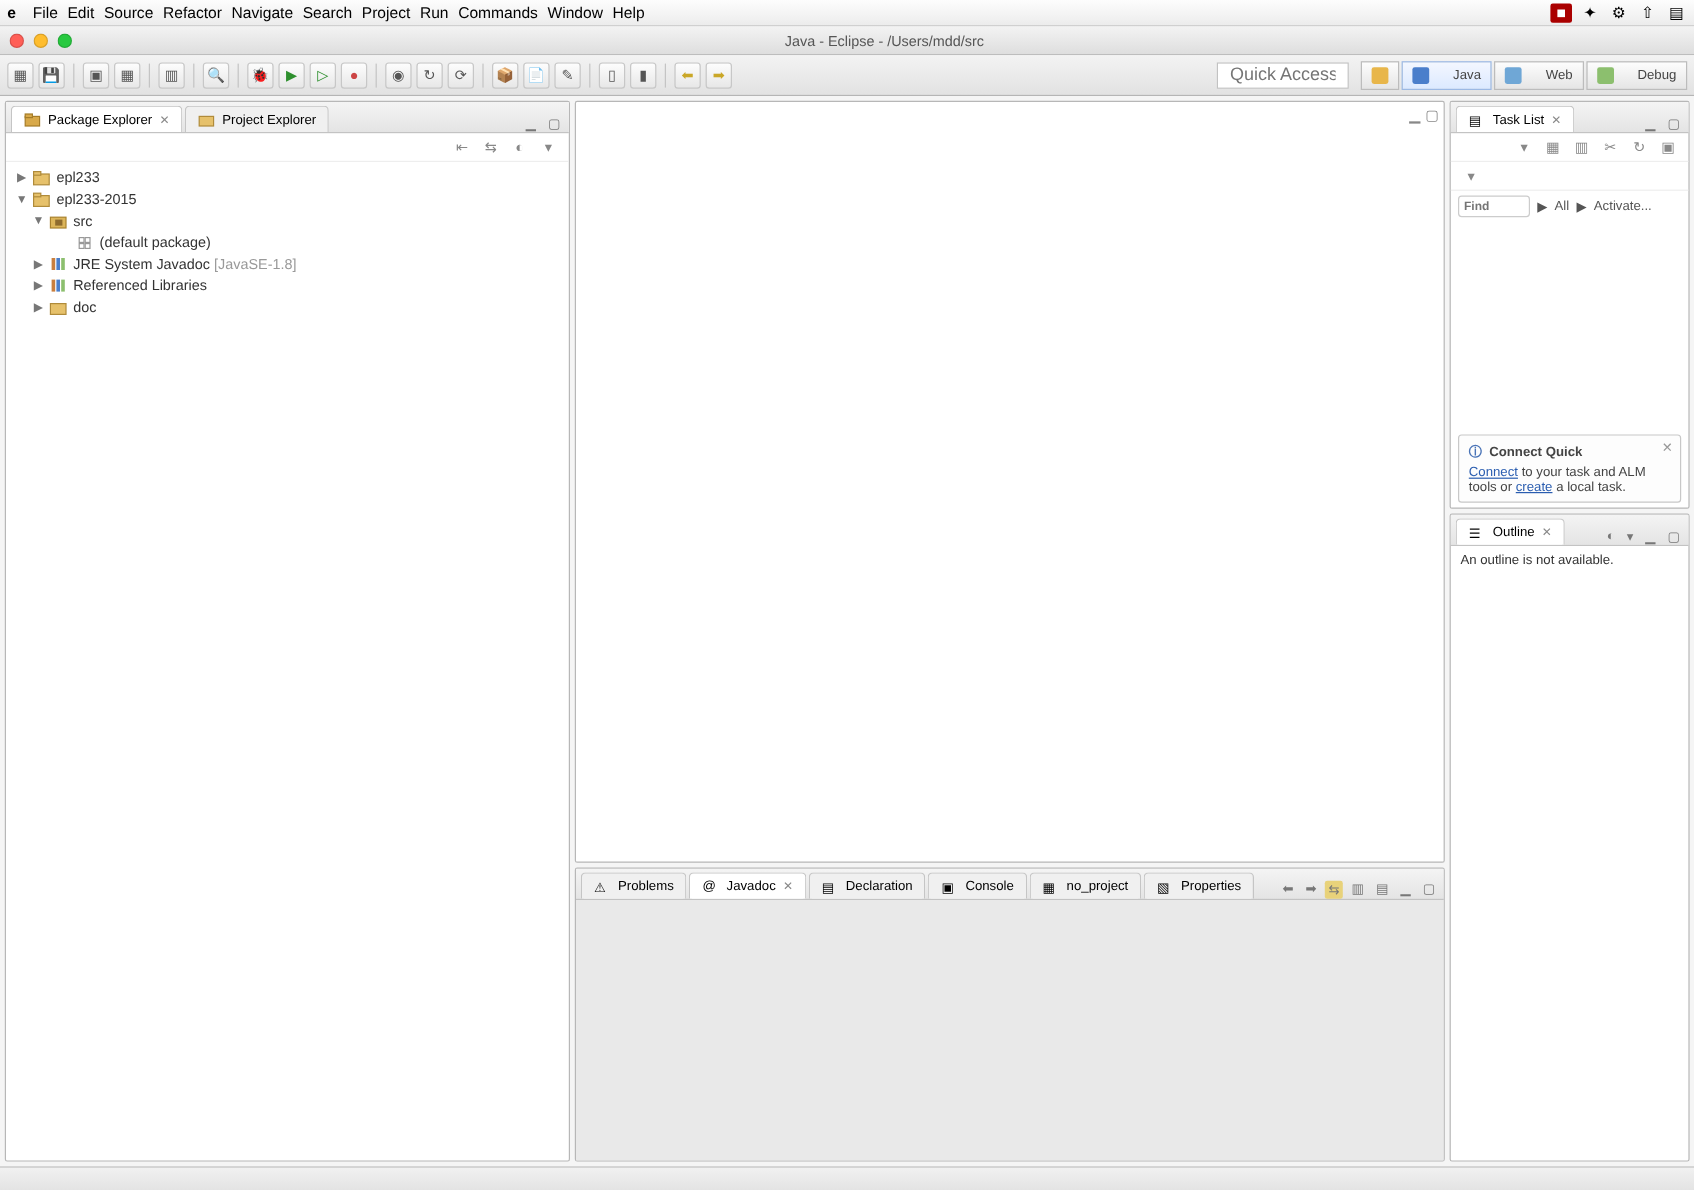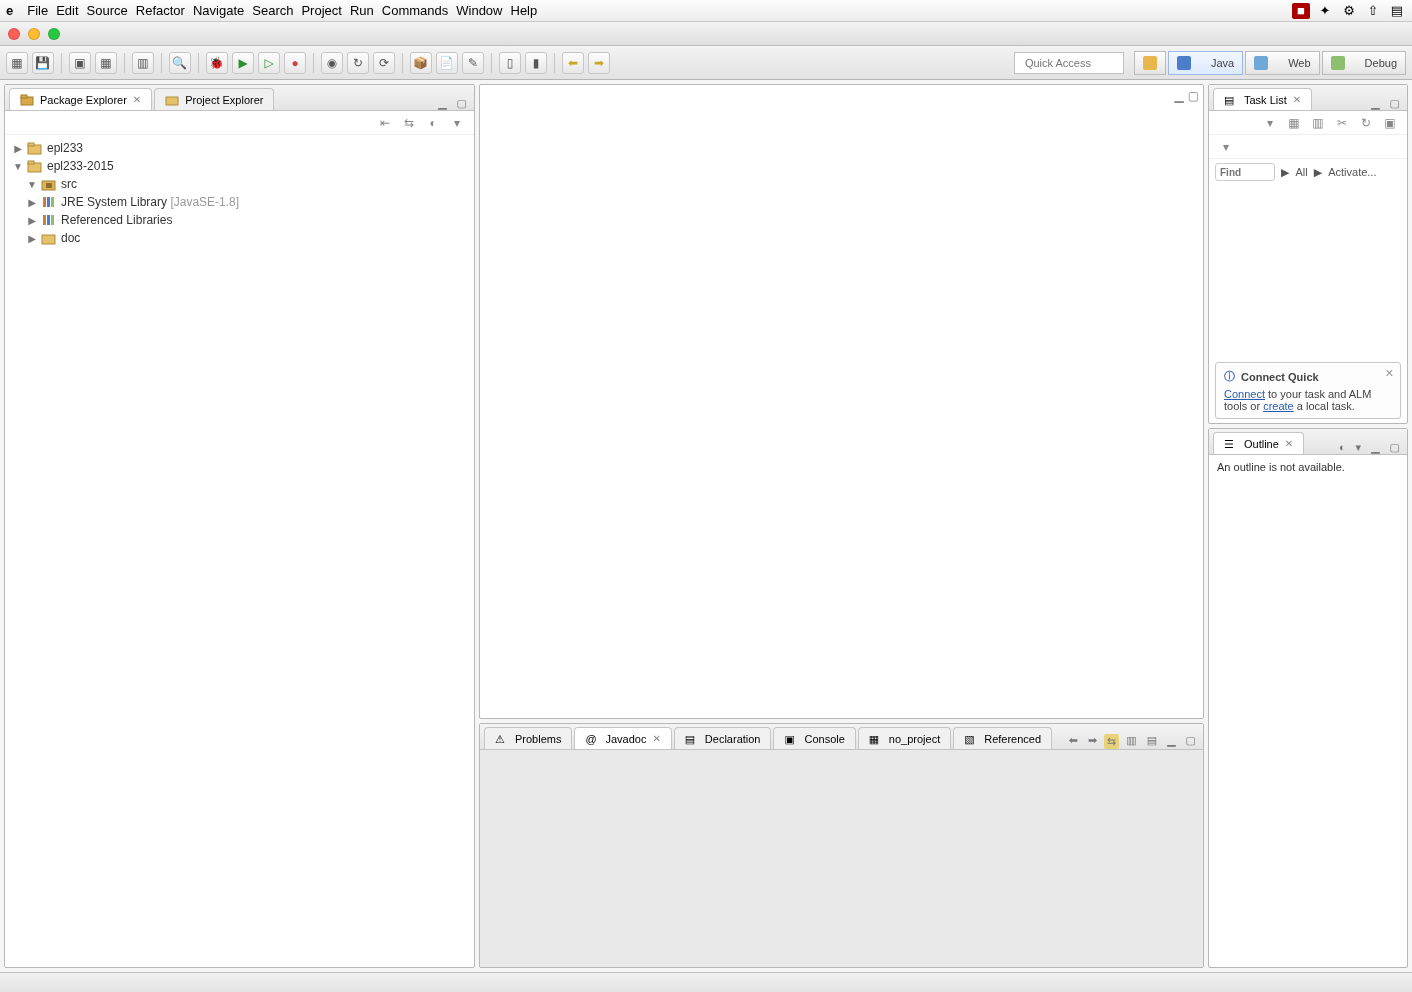--- a/index.html
+++ b/index.html
@@ -17,21 +17,21 @@
 .traffic { display:flex; gap:8px; margin-right:10px;}
 .dot { width:12px; height:12px; border-radius:50%; border:1px solid rgba(0,0,0,.15);}
 .dot.red{background:#ff5f57;} .dot.yel{background:#ffbd2e;} .dot.grn{background:#28c940;}
 .win-title .title { flex:1; text-align:center; }
 
 
 .toolbar { height: 34px; background: linear-gradient(#f3f3f3,#e2e2e2); border-bottom:1px solid #b5b5b5; display:flex; align-items:center; padding:0 6px; gap:4px;}
 .tb-btn { width:22px; height:22px; border:1px solid #c7c7c7; border-radius:3px; background:linear-gradient(#fdfdfd,#e7e7e7); display:flex; align-items:center; justify-content:center; font-size:12px; color:#555; }
 .tb-sep { width:1px; height:20px; background:#c4c4c4; margin:0 3px;}
 .toolbar .spacer { flex:1; }
-.quick { width: 110px; height:22px; border:1px solid #c2c2c2; border-radius:0; background:#fff; font-size:11px; color:#a0a0a0; padding:0 10px; }
+.quick { width: 110px; height:22px; border:1px solid #c2c2c2; border-radius:0; background:#fff; font-size:15px; color:#a0a0a0; padding:0 10px; }
 .persp { display:flex; align-items:center; gap:2px; margin-left:6px;}
 .persp .pbtn { height:24px; padding:0 8px; border:1px solid #bcbcbc; background:linear-gradient(#fdfdfd,#e5e5e5); display:flex; align-items:center; gap:20px; font-size:11px; color:#444;}
 .persp .pbtn.active { background:linear-gradient(#f3f7ff,#dce9ff); border-color:#9cb9e4;}
 .persp .pico { width:14px; height:14px; border-radius:2px; }
 
 
 .workbench { display:flex; height: calc(992px - 22px - 24px - 34px - 20px); }
 .left { width: 471px; border:1px solid #b7b7b7; margin:4px; background:#fff; display:flex; flex-direction:column; border-radius:2px;}
 .center { flex:1; display:flex; flex-direction:column; margin:4px 4px 4px 0; gap:4px;}
 .right { width: 200px; display:flex; flex-direction:column; margin:4px 4px 4px 0; gap:4px;}
@@ -102,20 +102,21 @@
     <span class="ric">▤</span>
   </div>
 </div>
 
 <div class="win-title">
   <div class="traffic">
     <div class="dot red"></div>
     <div class="dot yel"></div>
     <div class="dot grn"></div>
   </div>
+  <div class="title">Java - Eclipse - /Users/mdd/src</div>
 </div>
 
 <div class="toolbar">
   <div class="tb-btn">▦</div>
   <div class="tb-btn">💾</div>
   <div class="tb-sep"></div>
   <div class="tb-btn">▣</div>
   <div class="tb-btn">▦</div>
   <div class="tb-sep"></div>
   <div class="tb-btn">▥</div>
@@ -218,30 +219,42 @@
       <div class="node depth1">
         <span class="tw">▼</span>
         <span class="icon-folder">
             <svg width="16" height="14">
               <rect x="1" y="4" width="13" height="9" fill="#dcb55a" stroke="#a9822e"></rect>
               <rect x="5" y="6" width="6" height="5" fill="#8e6b2e"></rect>
             </svg>
           </span>
         <span class="lbl">src</span>
       </div>
+      <div class="node depth2">
+        <span class="tw"></span>
+        <span class="icon-folder">
+            <svg width="16" height="14">
+              <rect x="3" y="3" width="4" height="4" fill="#fff" stroke="#999"></rect>
+              <rect x="8" y="3" width="4" height="4" fill="#fff" stroke="#999"></rect>
+              <rect x="3" y="8" width="4" height="4" fill="#fff" stroke="#999"></rect>
+              <rect x="8" y="8" width="4" height="4" fill="#fff" stroke="#999"></rect>
+            </svg>
+          </span>
+        <span class="lbl">(default package)</span>
+      </div>
       <div class="node depth1">
         <span class="tw">▶</span>
         <span class="icon-folder">
             <svg width="16" height="14">
               <rect x="2" y="2" width="3" height="10" fill="#c97f3e"></rect>
               <rect x="6" y="2" width="3" height="10" fill="#4a7ecb"></rect>
               <rect x="10" y="2" width="3" height="10" fill="#8cbf6e"></rect>
             </svg>
           </span>
-        <span class="lbl"><span>JRE System Library</span> <span style="color:#999;">[JavaSE-1.8]</span></span>
+        <span class="lbl"><span>JRE System Javadoc</span> <span style="color:#999;">[JavaSE-1.8]</span></span>
       </div>
       <div class="node depth1">
         <span class="tw">▶</span>
         <span class="icon-folder">
             <svg width="16" height="14">
               <rect x="2" y="2" width="3" height="10" fill="#c97f3e"></rect>
               <rect x="6" y="2" width="3" height="10" fill="#4a7ecb"></rect>
               <rect x="10" y="2" width="3" height="10" fill="#8cbf6e"></rect>
             </svg>
           </span>
@@ -284,21 +297,21 @@
         <div class="vtab">
             <span class="ico">▣</span>
             <span>Console</span>
           </div>
         <div class="vtab">
             <span class="ico">▦</span>
             <span>no_project</span>
           </div>
         <div class="vtab">
             <span class="ico">▧</span>
-            <span>Referenced</span>
+            <span>Properties</span>
           </div>
         <div class="vctrl">
           <span>⬅</span>
           <span>➡</span>
           <span style="background:#e8d27a;padding:1px 3px;border-radius:2px;">⇆</span>
           <span>▥</span>
           <span>▤</span>
           <span>▁</span>
           <span>▢</span>
         </div>

